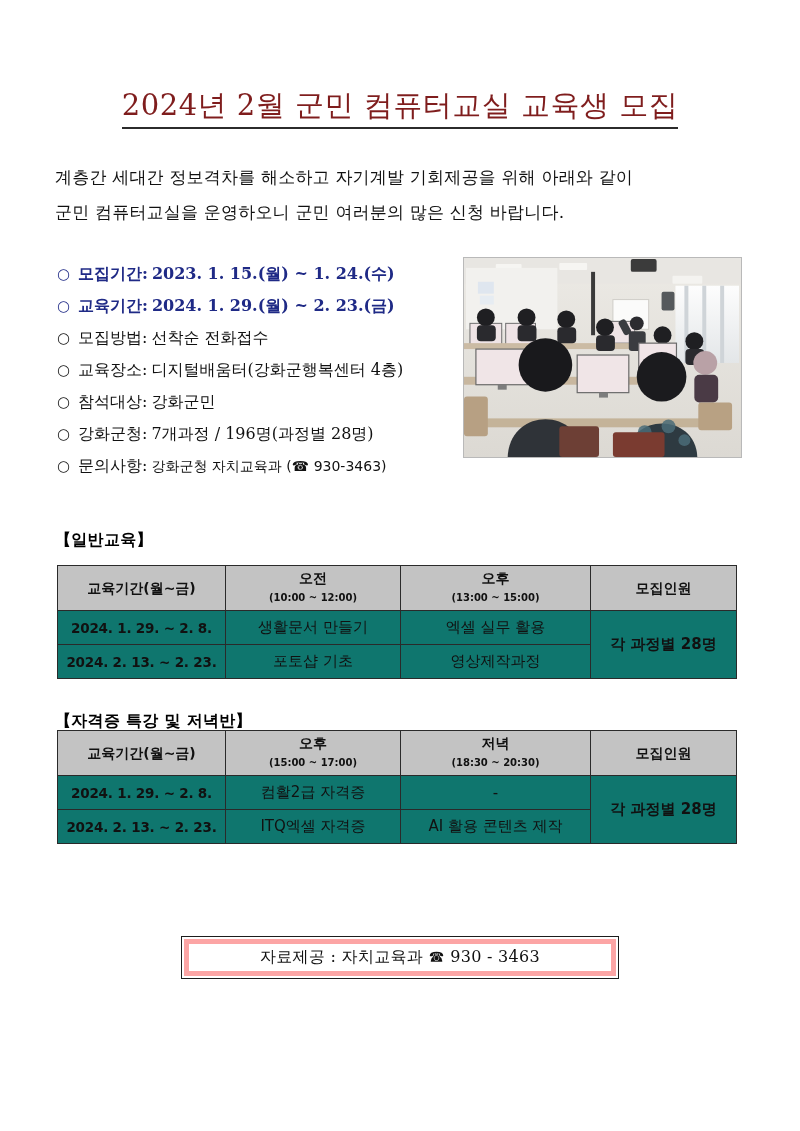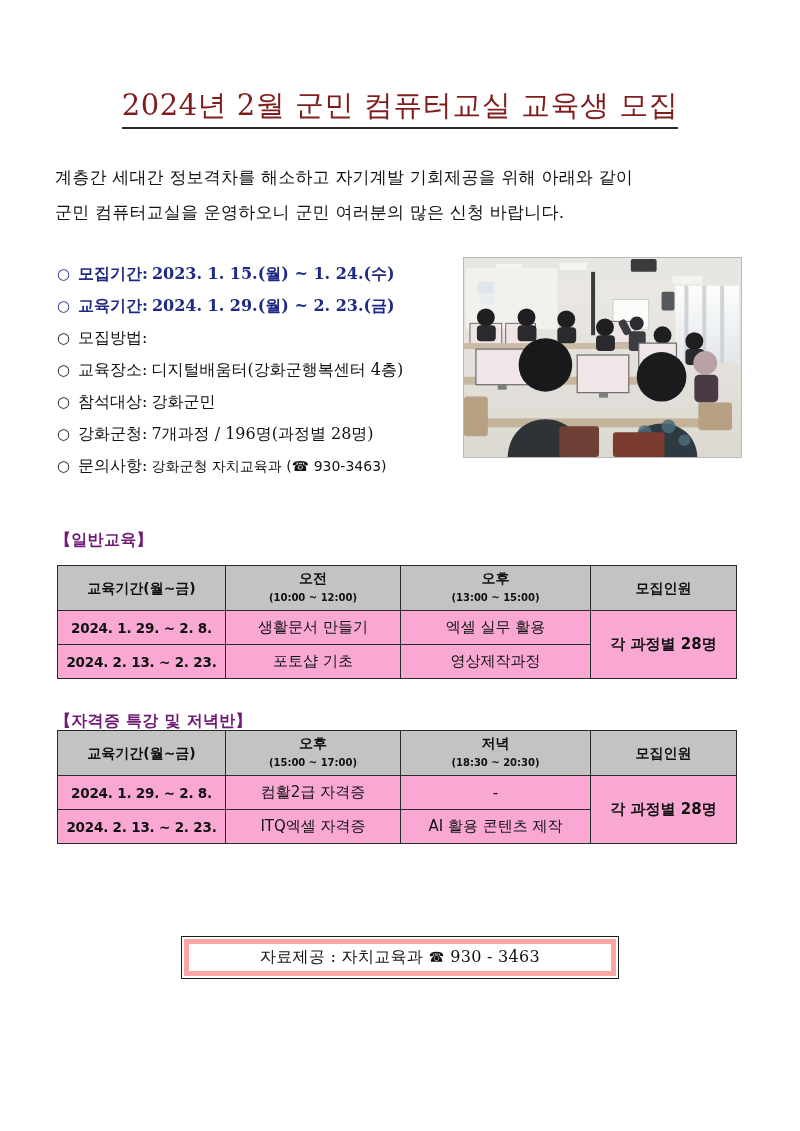--- a/index.html
+++ b/index.html
@@ -108,35 +108,35 @@
   }
   .photo-wrap svg { display: block; width: 100%; height: 100%; }
 
   
   .sec-head {
     position: absolute;
     left: 55px;
     font-family: "DejaVu Sans", "Liberation Sans", sans-serif;
     font-size: 16px;
     font-weight: bold;
-    color: #701a75;
+    color: #000000;
     letter-spacing: 0.3px;
     white-space: nowrap;
   }
   .sec-head.h1 { top: 530px; }
   .sec-head.h2 { top: 703px; margin-top: 8px; }
 
   
   .tbl {
     position: absolute;
     left: 57px;
     width: 679px;
     border-collapse: collapse;
     table-layout: fixed;
-    background: #f9a8d4;
+    background: #0f766e;
   }
   .tbl.t1 { top: 565px; }
   .tbl.t2 { top: 730px; }
   .tbl th, .tbl td {
     border: 1px solid #2a2a2a;
     text-align: center;
     vertical-align: middle;
     font-family: "DejaVu Sans", "Liberation Sans", sans-serif;
     color: #111111;
     padding: 0 2px;
@@ -236,20 +236,21 @@
 
     <div class="info-row blue">
       <span class="marker">○</span>
       <span class="label">교육기간:</span>
       <span class="value">2024. 1. 29.(월) ~ 2. 23.(금)</span>
     </div>
 
     <div class="info-row">
       <span class="marker">○</span>
       <span class="label">모집방법:</span>
+      <span class="value">선착순 전화접수</span>
     </div>
 
 
     <div class="info-row">
       <span class="marker">○</span>
       <span class="label">교육장소:</span>
       <span class="value">디지털배움터(강화군행복센터 4층)</span>
     </div>
 
     <div class="info-row">

